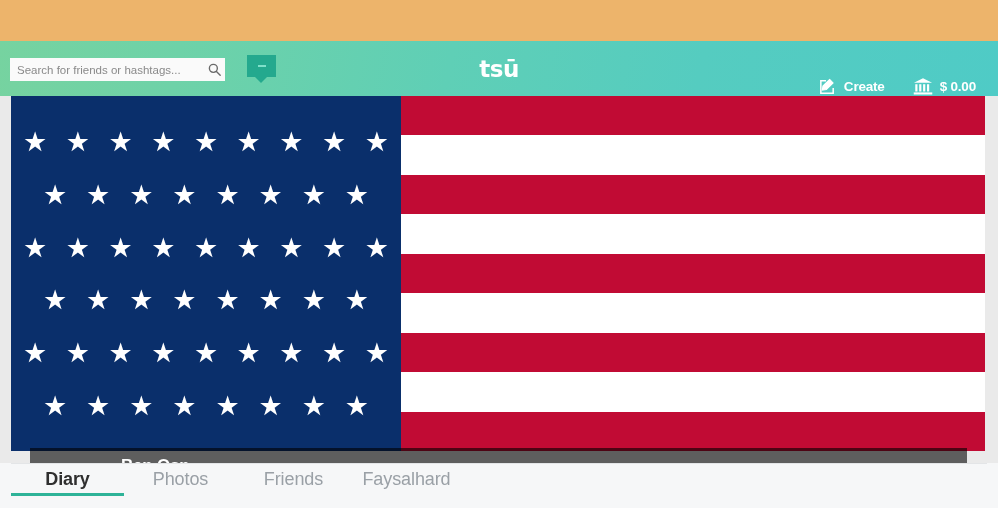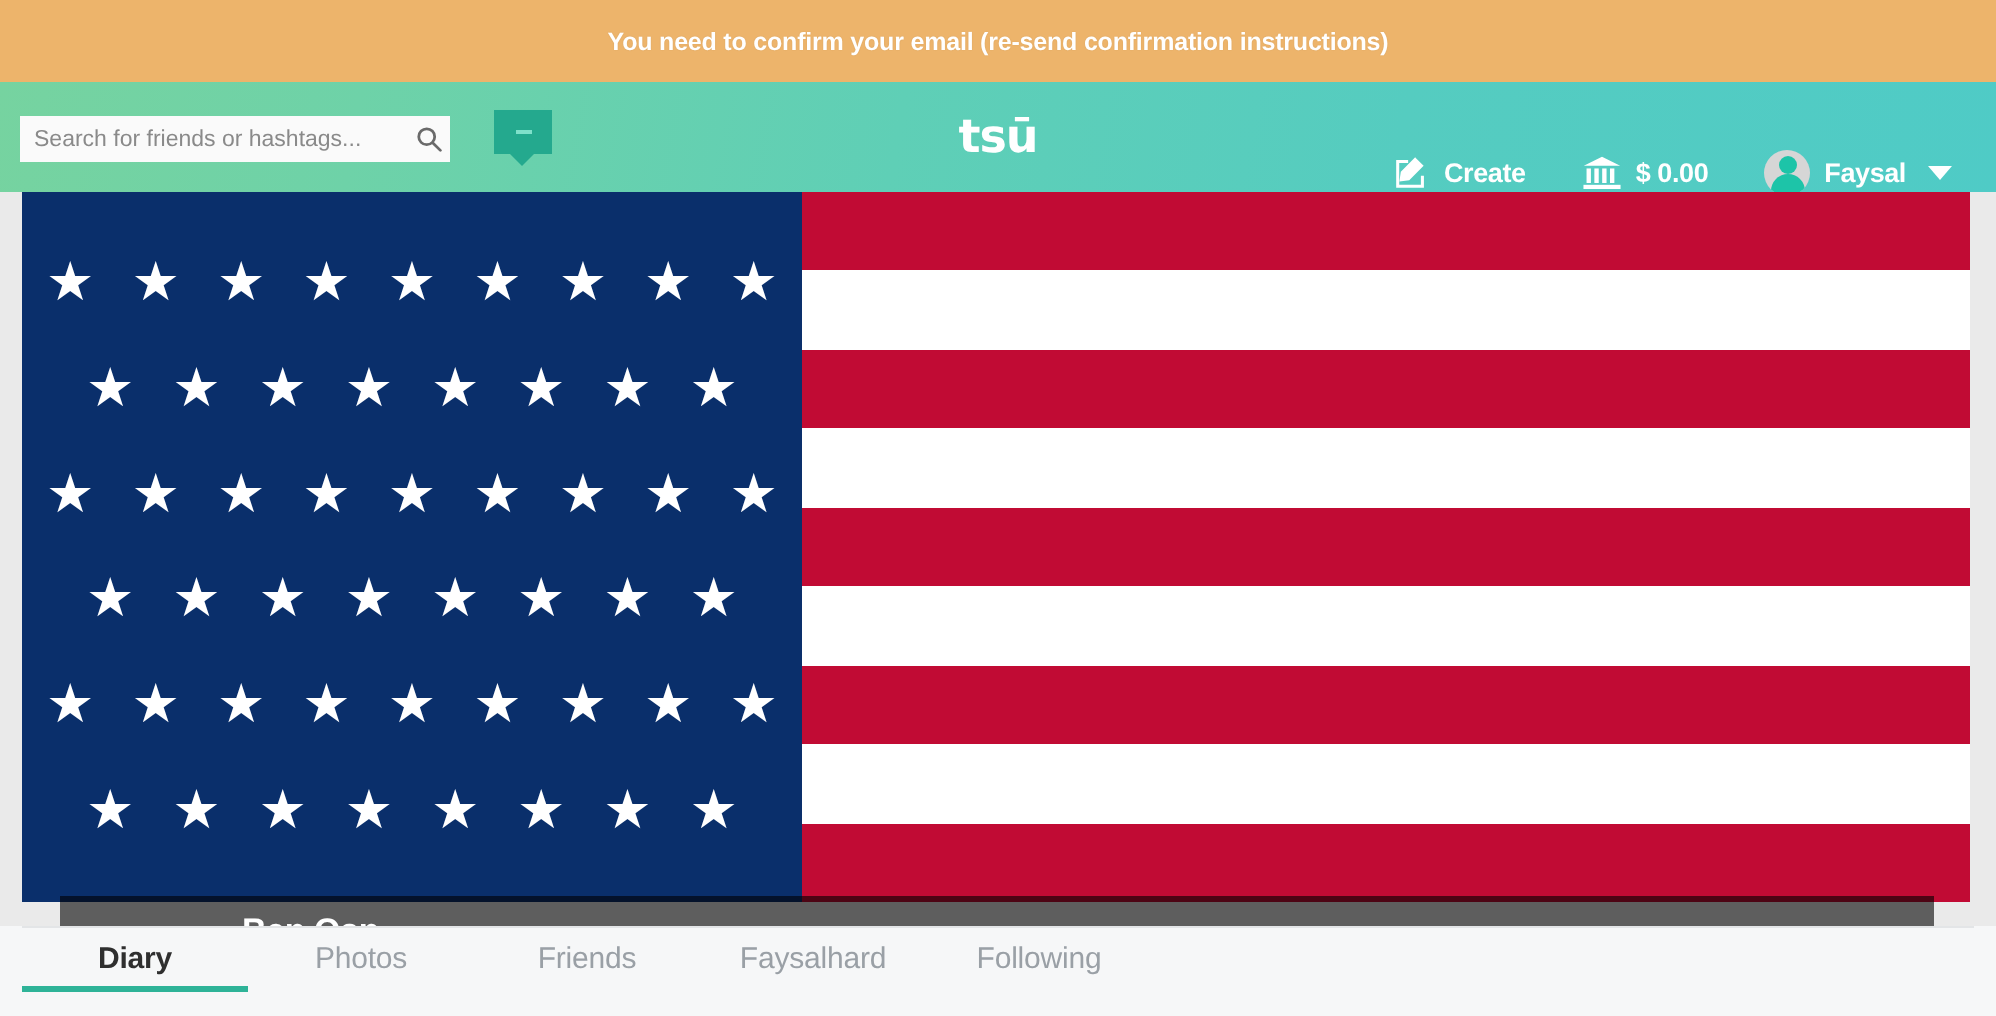--- a/index.html
+++ b/index.html
@@ -190,39 +190,38 @@
   .tabs-wrap{
     position:absolute; left:0; top:463px; width:998px; height:45px;
     background:#f6f7f8;
   }
   .tabs-inner{
     position:absolute; left:11px; top:0; right:11px; height:45px;
     display:flex; align-items:stretch;
   }
   .tab{
     display:flex; align-items:center; justify-content:center;
-    height:33px; font-size:15px; color:#9aa0a6; cursor:pointer;
+    height:33px; font-size:18px; color:#9aa0a6; cursor:pointer;
     position:relative; letter-spacing:-0.1px;
     width:113px;
   }
   .tab.active{ color:#2f2f2f; font-weight:bold; }
   .tab.active:after{
     content:""; position:absolute; left:0; right:0; bottom:0;
     height:3px; background:#2eb398;
   }
   .tabs-topline{
     position:absolute; left:11px; right:11px; top:0; height:1px;
     background:#e3e5e7;
   }
 </style>
 </head>
 <body>
 
 <div class="alert-bar">
-  <span class="alert-text">You need to confirm your email (re-send confirmation instructions)</span>
 </div>
 
 <div class="navbar"></div>
 
 <div class="search-wrap">
   <input class="search-input" type="text" placeholder="Search for friends or hashtags..." style="">
   <span class="search-icon">
     <svg width="13" height="13" viewBox="0 0 16 16" fill="none" stroke="currentColor" stroke-width="1.7">
       <circle cx="6.6" cy="6.6" r="4.9"></circle>
         <line x1="10.4" y1="10.4" x2="15" y2="15" stroke-linecap="round"></line>
@@ -257,28 +256,20 @@
         <rect x="2.5" y="7.5" width="2.4" height="8"></rect>
         <rect x="6.8" y="7.5" width="2.4" height="8"></rect>
         <rect x="11.1" y="7.5" width="2.4" height="8"></rect>
         <rect x="15.4" y="7.5" width="2.4" height="8"></rect>
         <rect x="0.8" y="16.5" width="20.4" height="2.3"></rect>
       </svg>
     </span>
     <span>$ 0.00</span>
   </div>
 
-  <div class="nav-item">
-    <span class="avatar-sm">
-      <span class="head"></span>
-      <span class="body"></span>
-    </span>
-    <span>Faysal</span>
-    <span class="caret"></span>
-  </div>
 
 </div>
 
 <div class="cover-area">
 
   <div class="flag">
     <div class="stripes">
       <div class="stripe r"></div>
       <div class="stripe w"></div>
       <div class="stripe r"></div>
@@ -376,15 +367,14 @@
 
 </div>
 
 <div class="tabs-wrap">
   <div class="tabs-topline"></div>
   <div class="tabs-inner">
     <div class="tab active">Diary</div>
     <div class="tab">Photos</div>
     <div class="tab">Friends</div>
     <div class="tab">Faysalhard</div>
-    <div class="tab">Following</div>
   </div>
 </div>
 
 </body></html>

